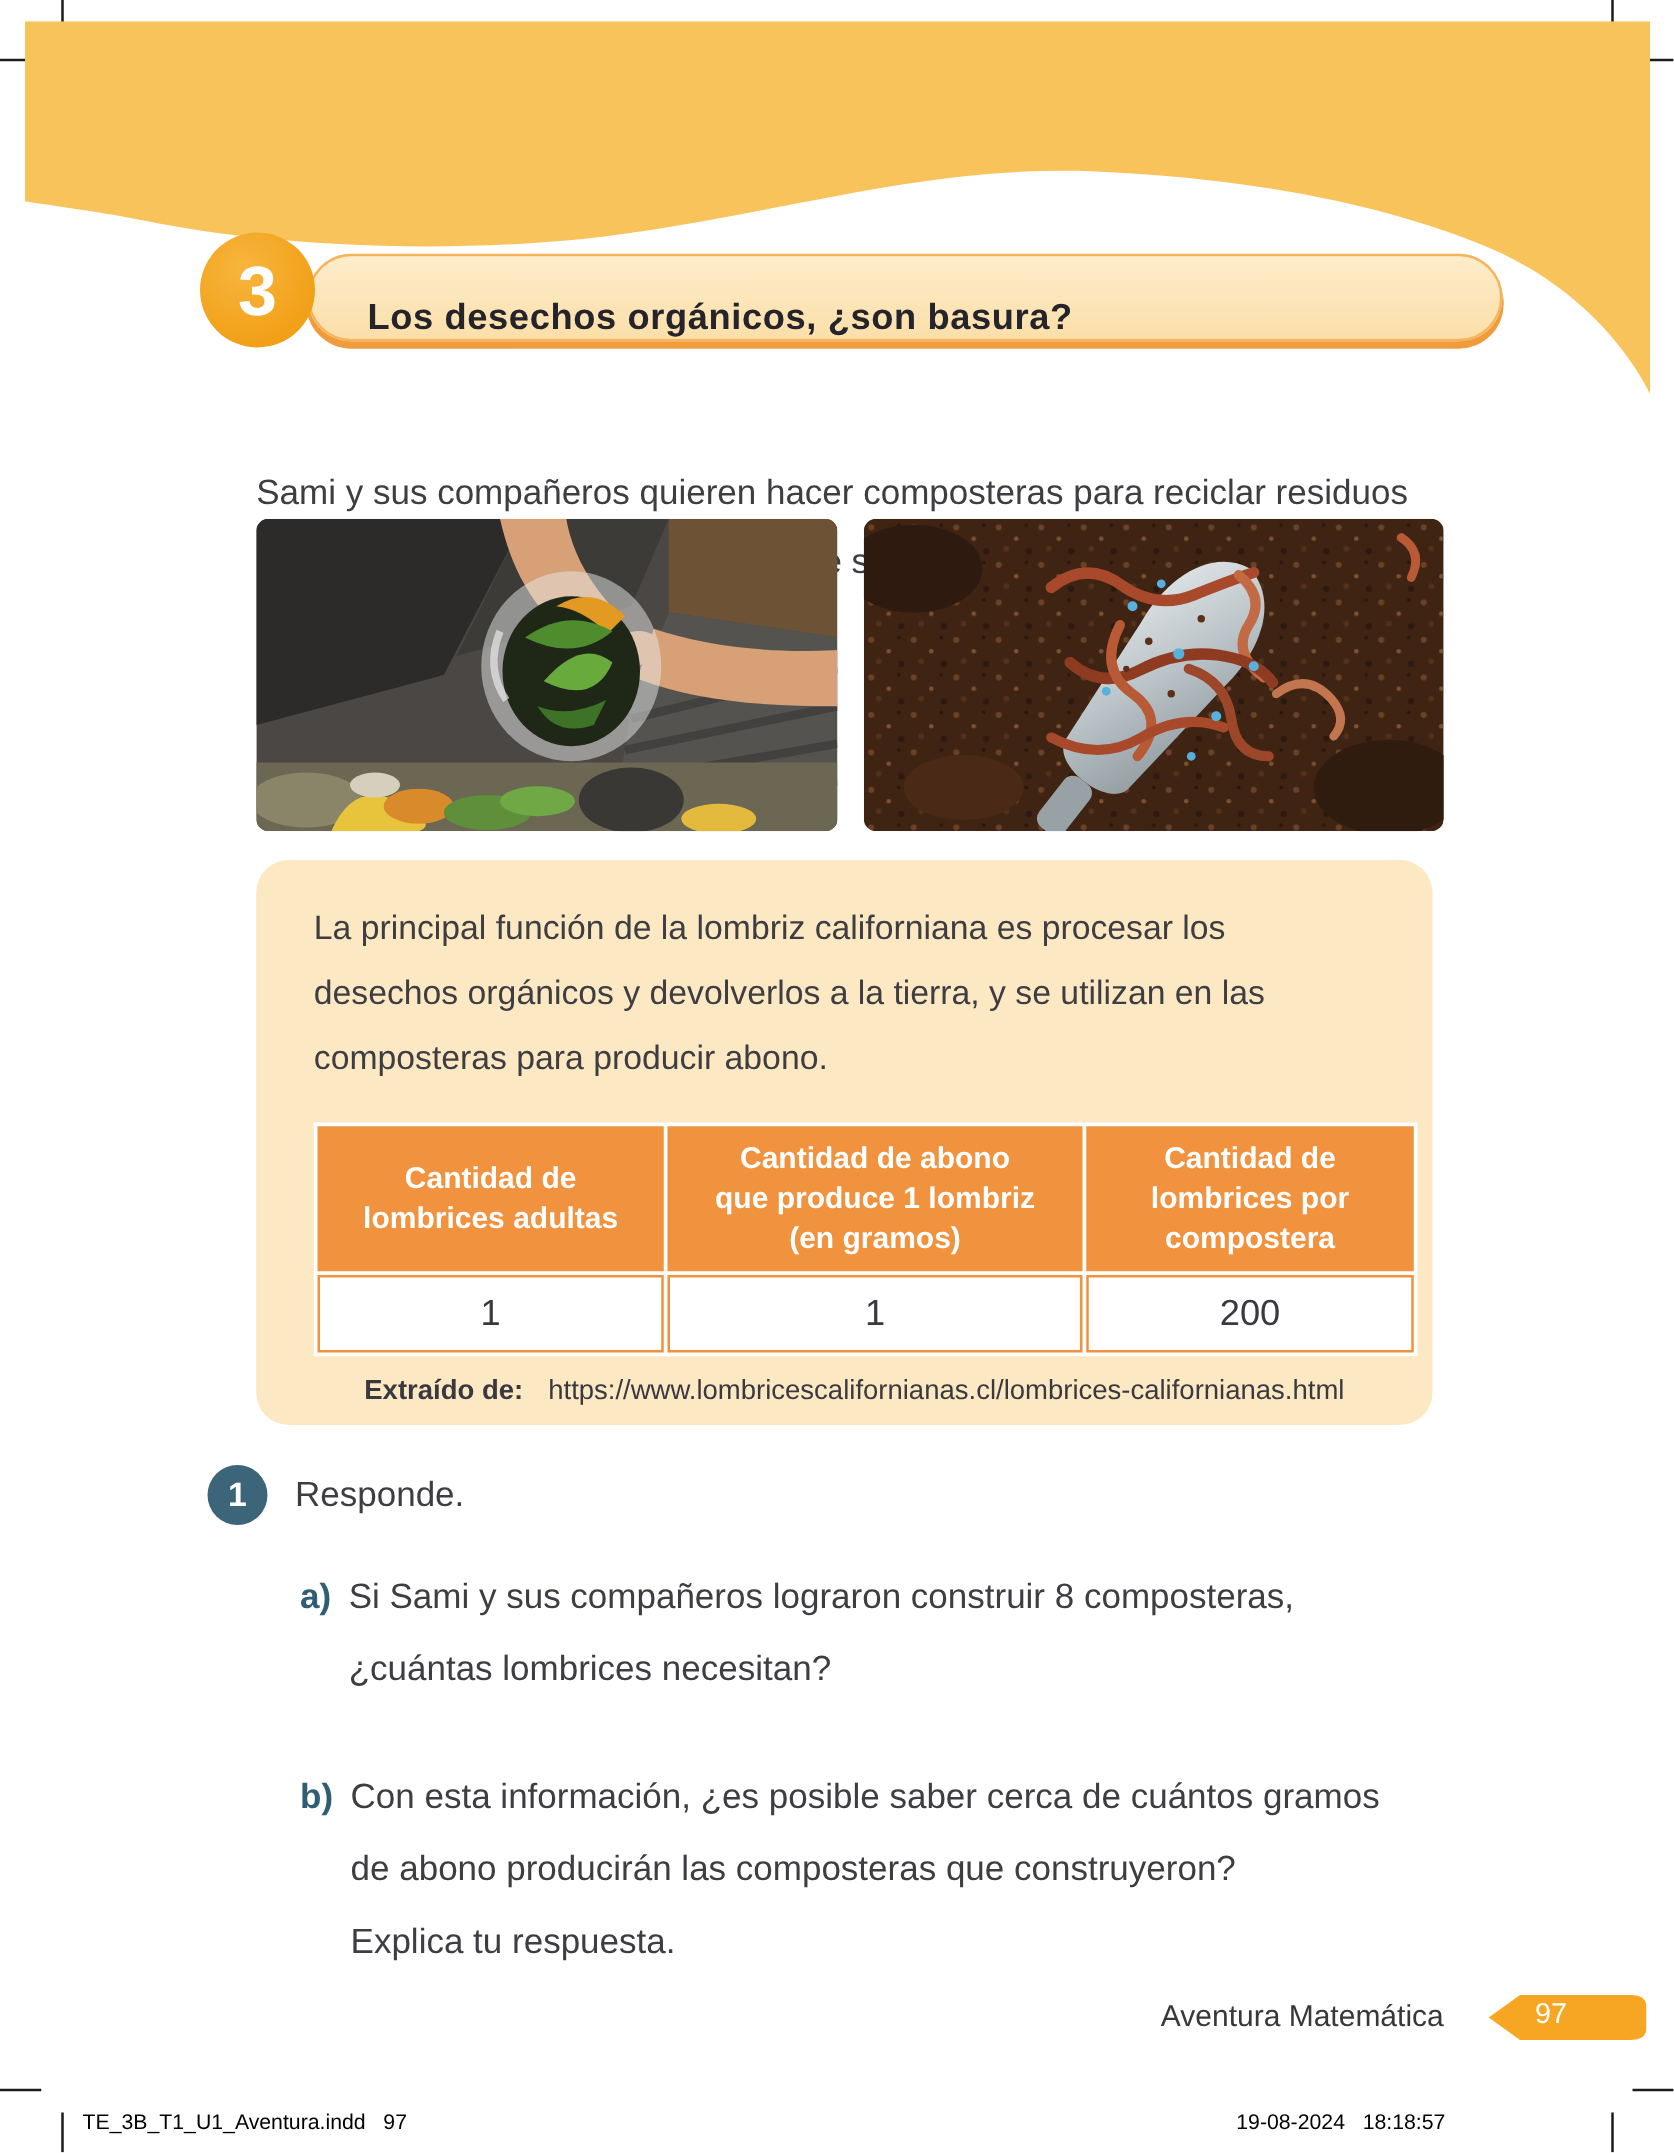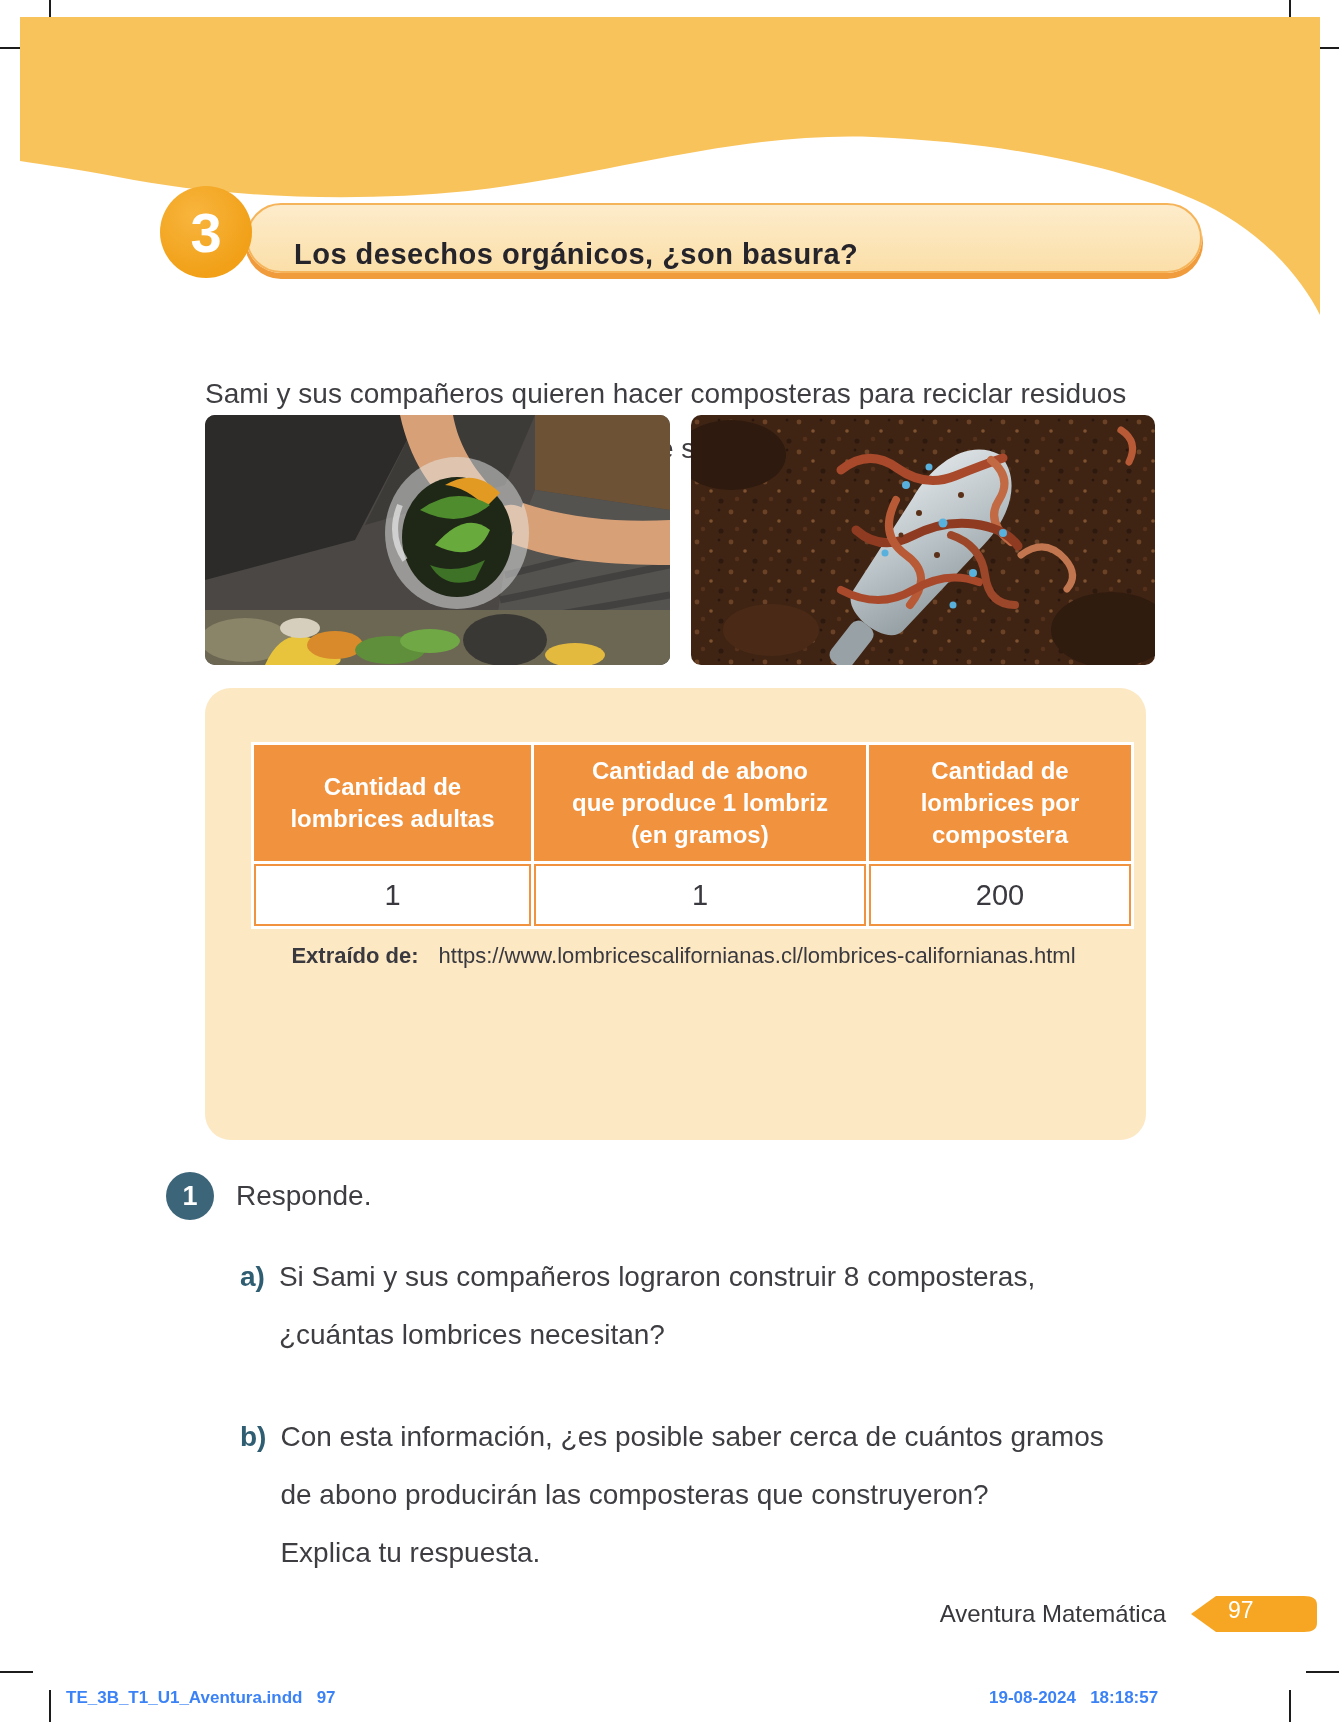--- a/index.html
+++ b/index.html
@@ -52,27 +52,27 @@
   .act-row{position:absolute;left:166px;top:1172px;display:flex;align-items:center;gap:22px;}
   .badge1{
     width:48px;height:48px;border-radius:50%;background:#3d6579;flex:0 0 auto;
     display:flex;align-items:center;justify-content:center;color:#fff;font-size:27px;font-weight:bold;
   }
   .instruction{font-size:28px;color:#3e3d42;}
   .question{position:absolute;left:240px;display:flex;gap:14px;font-size:28px;line-height:58px;color:#3e3d42;}
   .q-label{color:#2f5d72;font-weight:bold;flex:0 0 auto;}
   .q-text{white-space:pre-line;}
   
-  .footer-row{position:absolute;right:21px;top:1595px;display:flex;align-items:center;gap:22px;}
+  .footer-row{position:absolute;right:21px;top:1595px;display:flex;align-items:center;gap:33px;}
   .book-title{font-size:24px;color:#38373c;}
   .page-tag{position:relative;width:130px;height:38px;}
   .page-tag svg{position:absolute;left:0;top:0;}
   .tag-number{position:absolute;left:40px;top:2px;color:#ffffff;font-size:23px;}
   
-  .print-text{position:absolute;top:1688px;font-size:17px;color:#3b82f6;white-space:pre;font-weight:bold;}
+  .print-text{position:absolute;top:1688px;font-size:17px;color:#000000;white-space:pre;}
   .print-left{left:66px;}
   .print-right{left:989px;width:300px;}
 </style>
 </head>
 <body>
 
 <div class="page">
 
   <div class="crop" style="left:49px;top:0;width:2px;height:30px"></div>
   <div class="crop" style="left:0;top:47px;width:33px;height:2px"></div>
@@ -184,20 +184,23 @@
       <g fill="#5a3018">
         <circle cx="228" cy="98" r="3"></circle>
           <circle cx="246" cy="140" r="3"></circle>
         <circle cx="210" cy="120" r="2.5"></circle>
           <circle cx="270" cy="80" r="3"></circle>
       </g>
     </svg>
   </div>
 
   <div class="info-box">
+    <div class="info-par">La principal función de la lombriz californiana es procesar los
+desechos orgánicos y devolverlos a la tierra, y se utilizan en las
+composteras para producir abono.</div>
     <table class="worm-table">
       <colgroup>
           <col style="width:277px">
           <col style="width:332px">
           <col style="width:262px">
         </colgroup>
       <thead>
         <tr>
           <th>Cantidad de
 lombrices adultas</th>

